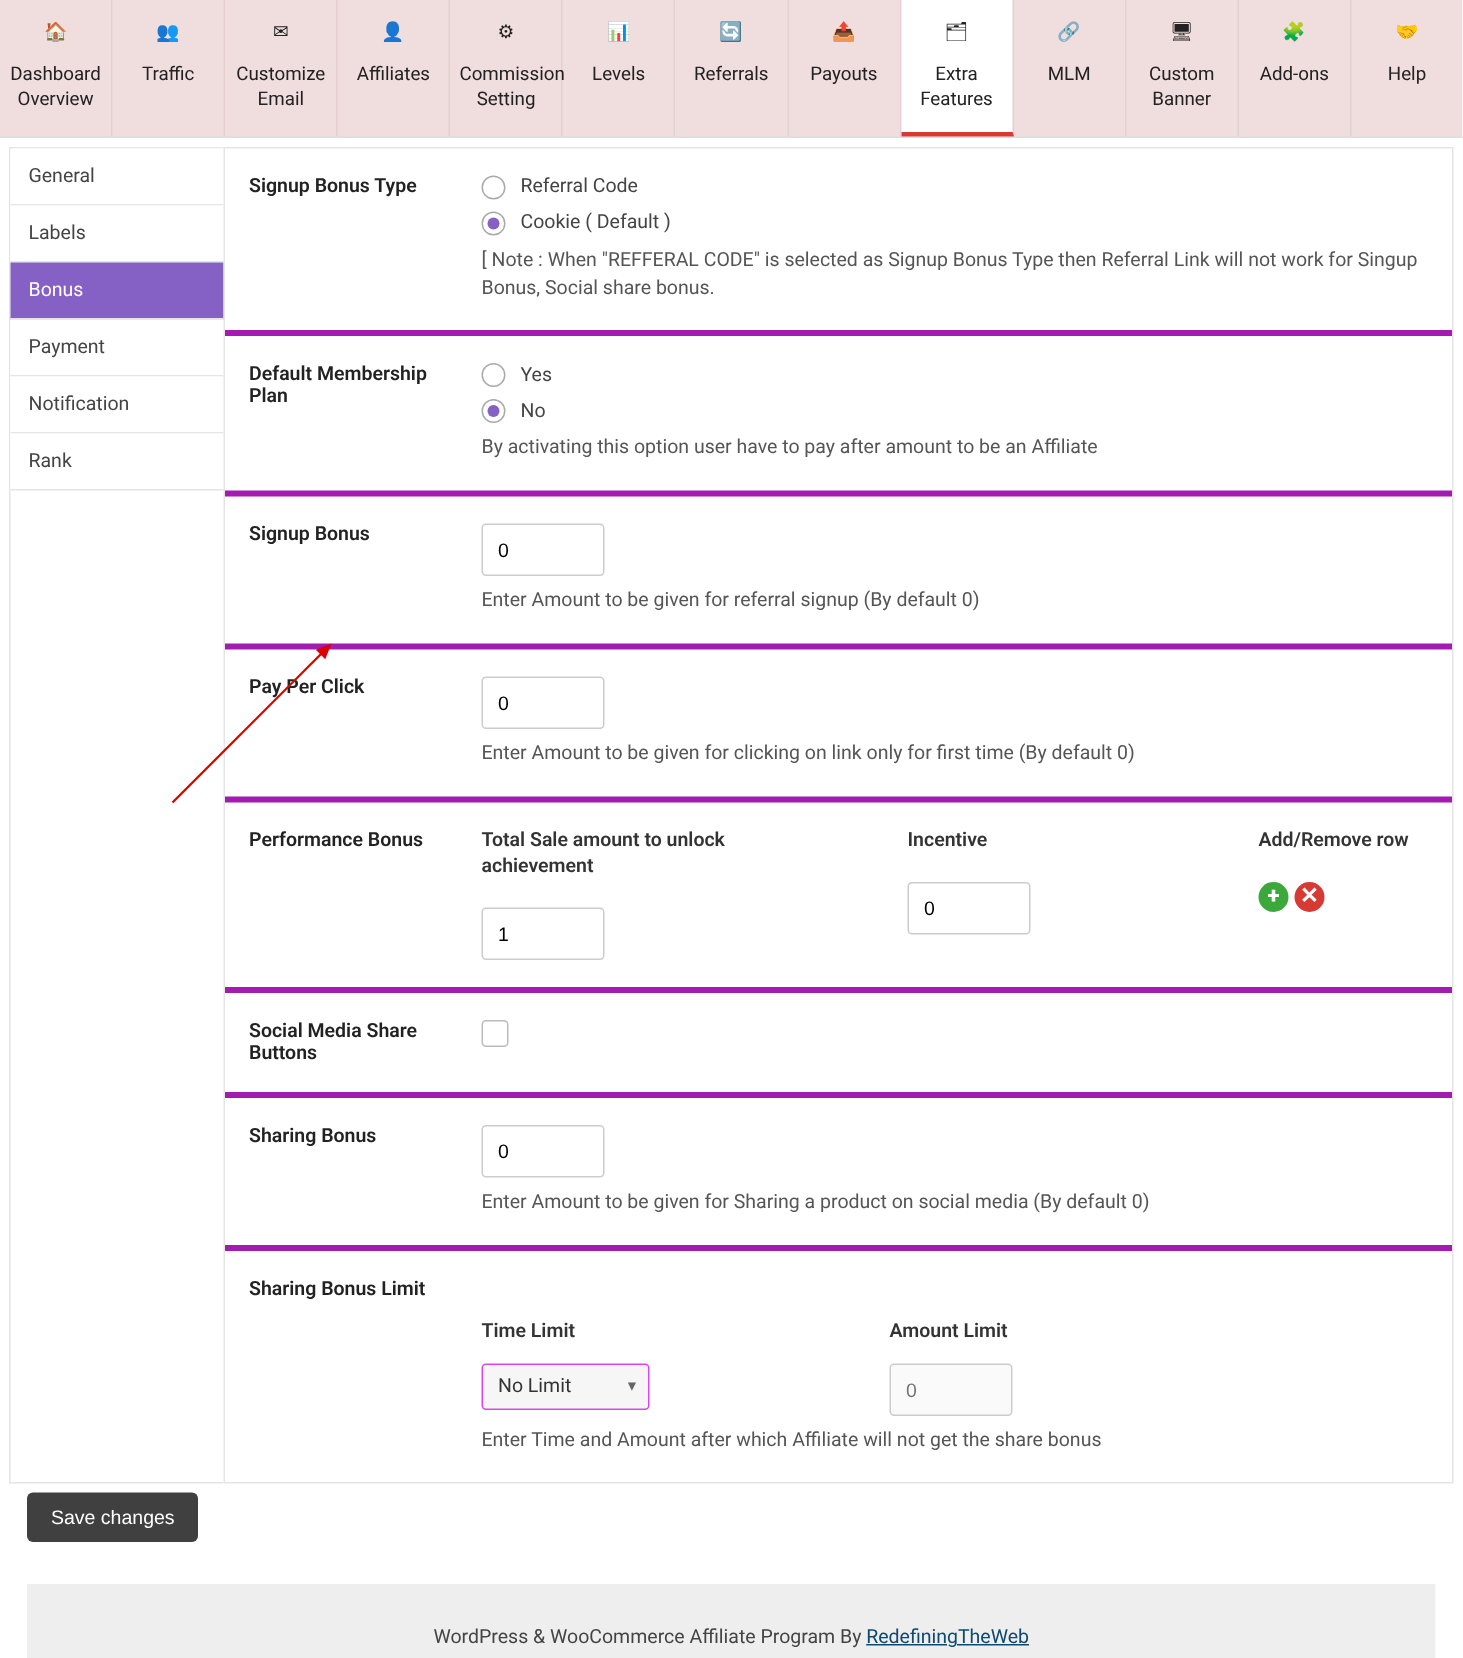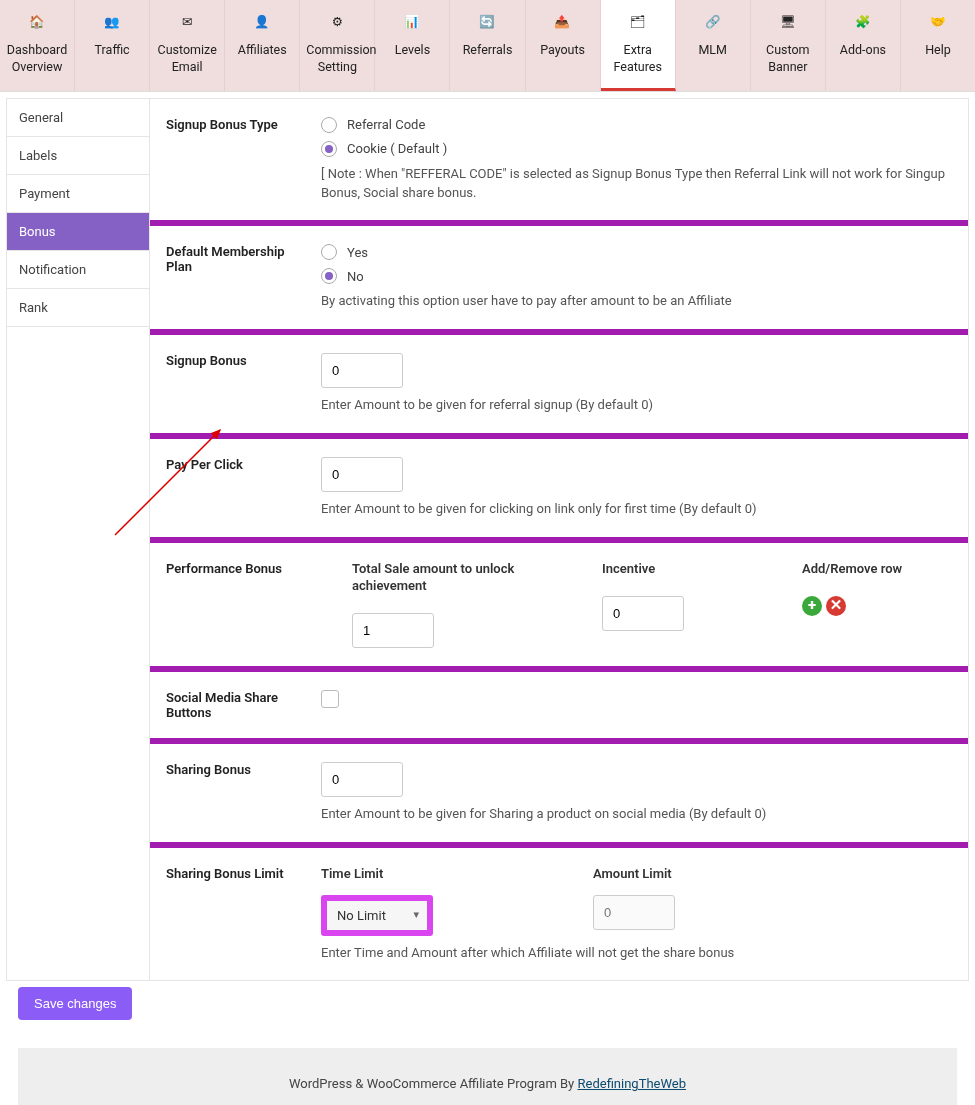--- a/index.html
+++ b/index.html
@@ -7,46 +7,46 @@
 .topnav { display: flex; background: #f0dddd; border-bottom: 1px solid #ddd; }
 .topnav .tab { flex: 1; min-width: 70px; padding: 14px 6px 12px; text-align: center; border-right: 1px solid #e5cfcf; cursor: pointer; font-size: 12.5px; color: #222; line-height: 1.35; }
 .topnav .tab:last-child { border-right: none; }
 .topnav .tab .icon { display: block; margin: 0 auto 6px; height: 22px; }
 .topnav .tab.active { background: #fff; border-bottom: 3px solid #d63a33; position: relative; }
 .main { display: flex; padding: 6px; }
 .sidebar { width: 143px; border: 1px solid #e5e5e5; border-right: none; }
 .sidebar .item { padding: 11px 12px; border-bottom: 1px solid #e5e5e5; cursor: pointer; color: #444; background: #fff; font-size: 13px; }
 .sidebar .item.active { background: #8661c5; color: #fff; }
 .content { flex: 1; border: 1px solid #e5e5e5; }
-.row { display: flex; padding: 18px 16px; border-bottom: 6px solid #a21caf; }
+.row { display: flex; padding: 18px 16px; border-bottom: 4px solid #a21caf; }
 .row:last-child { border-bottom: none; }
 .row .label { width: 155px; font-weight: 600; font-size: 13px; color: #222; padding-right: 10px; }
 .row .field { flex: 1; }
 .desc { color: #555; font-size: 13px; margin-top: 8px; line-height: 1.45; }
 .radio-row { display: flex; align-items: center; margin-bottom: 8px; color: #444; }
 .radio { width: 16px; height: 16px; border: 1px solid #aaa; border-radius: 50%; margin-right: 10px; position: relative; background: #fff; }
 .radio.checked::after { content: ""; position: absolute; inset: 3px; border-radius: 50%; background: #8661c5; }
 input[type=text].num { width: 82px; padding: 9px 10px; border: 1px solid #ccc; border-radius: 3px; font-size: 13px; }
-.perf-cols { display: flex; gap: 60px; margin-left: 31px; }
+.perf-cols { display: flex; gap: 94px; }
 .perf-col { flex: 0 0 auto; }
 .perf-col.h1 { width: 190px; }
 .perf-col.h2 { width: 140px; }
 .perf-col.h3 { flex: 1; }
 .perf-head { font-weight: 600; font-size: 13px; margin-bottom: 18px; line-height: 1.3; }
 .addrem { display: flex; gap: 4px; align-items: center; margin-top: 6px; }
 .circle-btn { width: 20px; height: 20px; border-radius: 50%; color: #fff; font-weight: 900; display: inline-flex; align-items: center; justify-content: center; font-size: 15px; cursor: pointer; line-height: 1; }
 .circle-btn.add { background: #3aa83a; }
 .circle-btn.rem { background: #d63a33; }
 .checkbox { width: 18px; height: 18px; border: 1px solid #bbb; border-radius: 3px; background: #fff; }
-.select { width: 112px; padding: 7px 24px 7px 10px; border: 6px solid #d946ef; border-radius: 3px; background: #f6f6f6; position: relative; font-size: 13px; }
+.select { width: 112px; padding: 7px 24px 7px 10px; border: 1px solid #d946ef; border-radius: 3px; background: #f6f6f6; position: relative; font-size: 13px; }
 .select::after { content: "▾"; position: absolute; right: 8px; top: 7px; color: #666; font-size: 11px; }
-.sharing-cols { display: flex; gap: 160px; }
+.sharing-cols { display: flex; gap: 160px; margin-top: 28px; }
 .sharing-head { font-weight: 600; margin-bottom: 14px; font-size: 13px; }
 .save-wrap { padding: 0 18px 28px; }
-.save-btn { background: #8b5cf6; color: #fff; border: none; padding: 9px 16px; border-radius: 4px; cursor: pointer; font-size: 13px; }
+.save-btn { background: #404040; color: #fff; border: none; padding: 9px 16px; border-radius: 4px; cursor: pointer; font-size: 13px; }
 .footer { margin: 0 18px 18px; background: #eee; padding: 28px 20px 30px; text-align: center; }
 .footer .credit { font-size: 13px; color: #444; margin-bottom: 18px; }
 .footer .credit a { color: #0c4a6e; }
 .logo-row { display: flex; align-items: center; justify-content: center; gap: 12px; }
 .logo-badge { position: relative; width: 64px; height: 60px; }
 .logo-c { font-size: 52px; font-weight: 900; color: #13254a; line-height: 1; font-family: Georgia, serif; }
 .logo-dot { position: absolute; right: 2px; top: 6px; width: 16px; height: 16px; border-radius: 50%; background: #d63a33; }
 .logo-text { font-size: 40px; font-weight: 700; color: #13254a; font-family: Georgia, serif; }
 .pill-btn { background: #8e6cc8; color: #fff; border: none; padding: 8px 24px; border-radius: 3px; opacity: .9; margin: 0 4px; font-size: 13px; }
 .pill-row { position: relative; margin-top: -46px; display: flex; justify-content: center; gap: 40px; z-index: -1; }
@@ -69,22 +69,22 @@
     <div class="tab"><span class="icon">🔗</span>MLM</div>
     <div class="tab"><span class="icon">🖥</span>Custom Banner</div>
     <div class="tab"><span class="icon">🧩</span>Add-ons</div>
     <div class="tab"><span class="icon">🤝</span>Help</div>
   </div>
 
 <div class="main">
   <div class="sidebar" id="sidebar">
       <div class="item">General</div>
       <div class="item">Labels</div>
+      <div class="item active">Bonus</div>
       <div class="item">Payment</div>
-      <div class="item active">Bonus</div>
       <div class="item">Notification</div>
       <div class="item">Rank</div>
     </div>
 
   <div class="content">
 
     <div class="row">
       <div class="label">Signup Bonus Type</div>
       <div class="field">
         <div class="radio-row">

